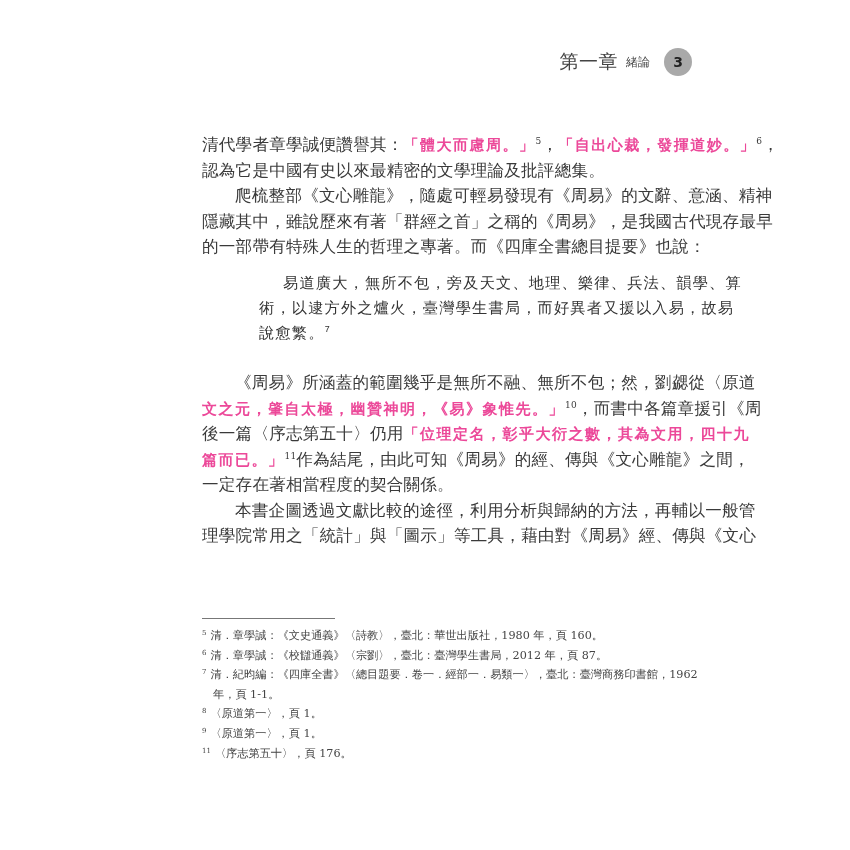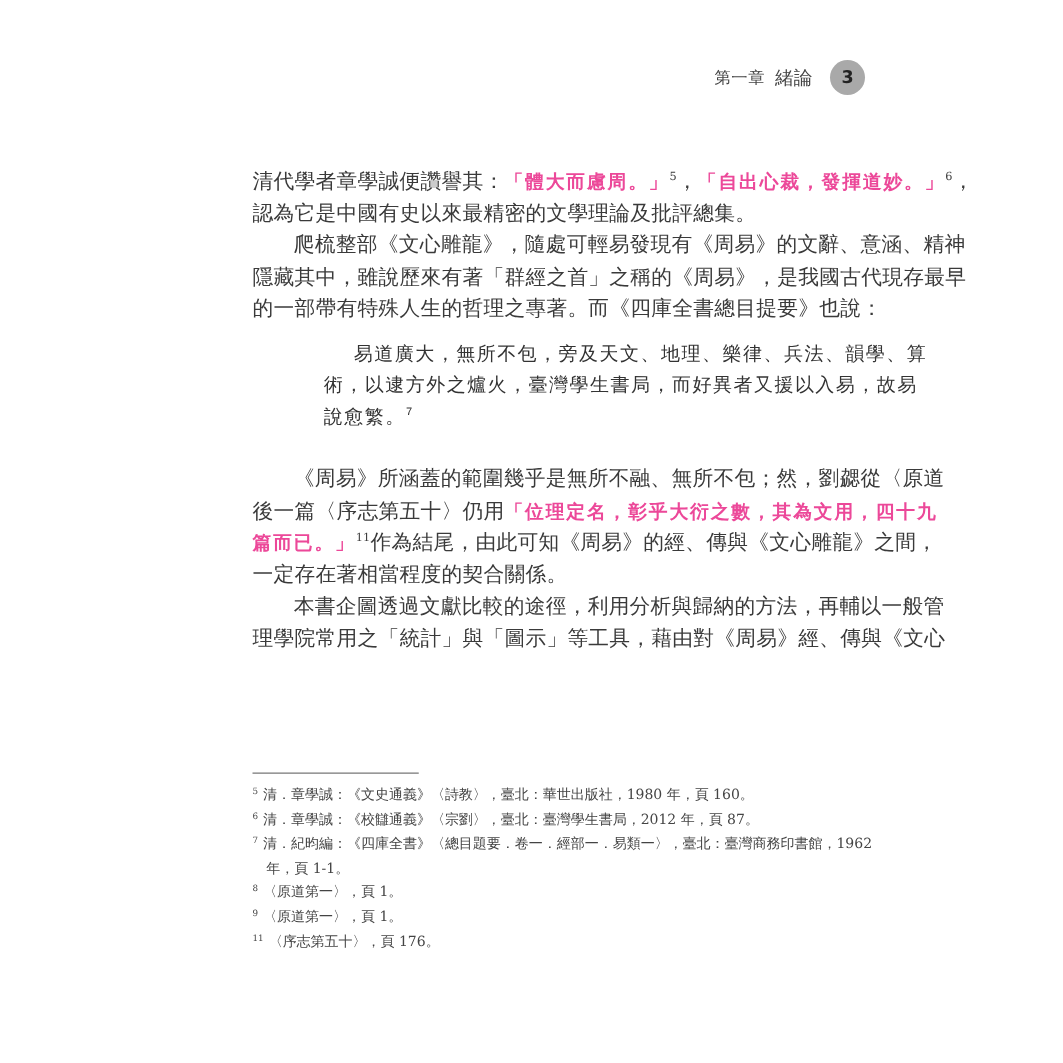--- a/index.html
+++ b/index.html
@@ -1,22 +1,22 @@
 <!DOCTYPE html>
 <html><head>
 <meta charset="utf-8">
 <style>
   html, body { margin:0; padding:0; }
   body {
     width:850px; height:850px; background:#ffffff; position:relative; overflow:hidden;
     font-family: "DejaVu Serif", "Liberation Serif", serif; color:#3a3a3a;
   }
   .header { position:absolute; top:48px; right:158px; display:flex; align-items:center; }
-  .header .chapter { font-family:"DejaVu Sans","Liberation Sans",sans-serif; font-size:13px; color:#444; letter-spacing:0.5px; margin-right:8px; }
-  .header .title { font-family:"DejaVu Sans","Liberation Sans",sans-serif; font-size:15px; color:#444; margin-right:14px; }
+  .header .chapter { font-family:"DejaVu Sans","Liberation Sans",sans-serif; font-size:19px; color:#444; letter-spacing:0.5px; margin-right:8px; }
+  .header .title { font-family:"DejaVu Sans","Liberation Sans",sans-serif; font-size:12px; color:#444; margin-right:14px; }
   .page-badge {
     width:28px; height:28px; border-radius:50%; background:#a9a9a9;
     color:#222; font-family:"DejaVu Sans","Liberation Sans",sans-serif; font-weight:bold; font-size:14px;
     display:flex; align-items:center; justify-content:center;
   }
   .body-text { position:absolute; left:202px; width:474px; }
   .line { font-size:16.6px; height:25.5px; line-height:25.5px; white-space:nowrap; letter-spacing:0.2px; }
   .indent { padding-left:33px; }
   .quote-line { font-size:15.2px; height:25px; line-height:25px; white-space:nowrap; letter-spacing:1.2px; color:#333; }
   .q { letter-spacing:1.5px; color:#ec4899; font-weight:bold; font-size:15px; }
@@ -45,20 +45,21 @@
 </div>
 
 <div class="body-text" style="top:272px; left:259px; width:432px;font-family:Liberation Mono, monospace;">
   <div class="quote-line indent" style="padding-left:24px;">易道廣大，無所不包，旁及天文、地理、樂律、兵法、韻學、算</div>
   <div class="quote-line">術，以逮方外之爐火，臺灣學生書局，而好異者又援以入易，故易</div>
   <div class="quote-line"><span>說愈繁。</span><sup>7</sup></div>
 </div>
 
 <div class="body-text" style="top:370px;">
   <div class="line indent">《周易》所涵蓋的範圍幾乎是無所不融、無所不包；然，劉勰從〈原道</div>
+  <div class="line"><span class="q">文之元，肇自太極，幽贊神明，《易》象惟先。」</span><sup>10</sup><span>，而書中各篇章援引《周</span></div>
   <div class="line"><span>後一篇〈序志第五十〉仍用</span><span class="q">「位理定名，彰乎大衍之數，其為文用，四十九</span></div>
   <div class="line"><span class="q">篇而已。」</span><sup>11</sup><span>作為結尾，由此可知《周易》的經、傳與《文心雕龍》之間，</span></div>
   <div class="line">一定存在著相當程度的契合關係。</div>
   <div class="line indent">本書企圖透過文獻比較的途徑，利用分析與歸納的方法，再輔以一般管</div>
   <div class="line">理學院常用之「統計」與「圖示」等工具，藉由對《周易》經、傳與《文心</div>
 </div>
 
 <div class="rule"></div>
 
 <div class="footnotes">

